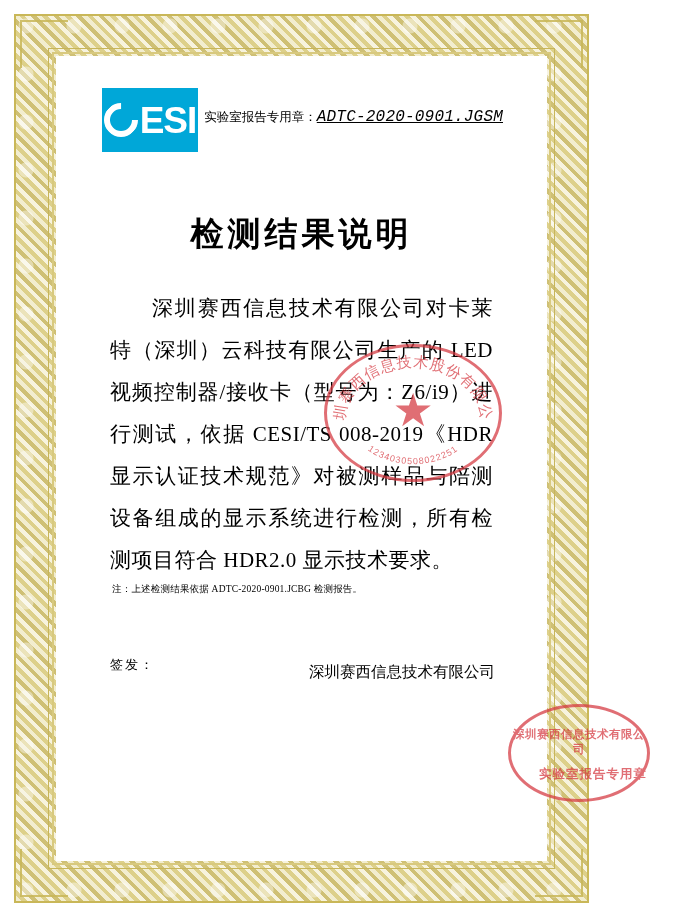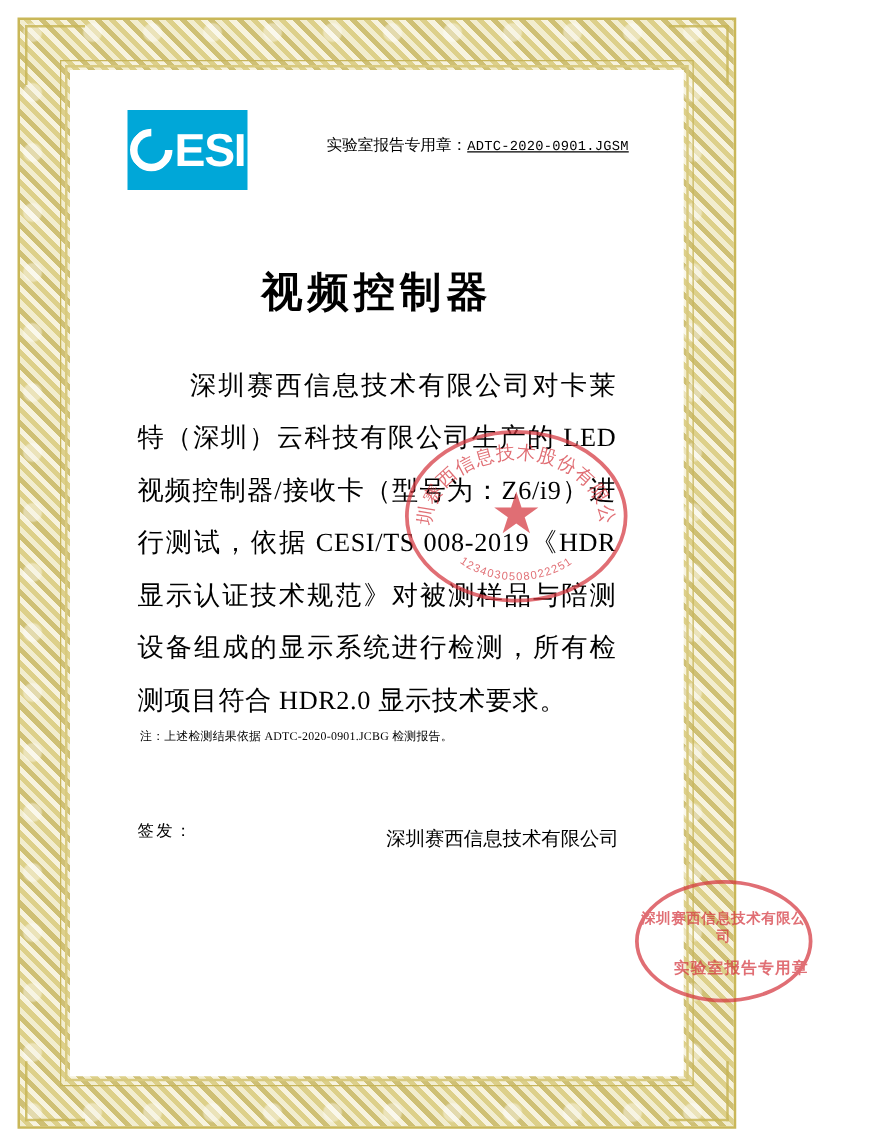--- a/index.html
+++ b/index.html
@@ -143,22 +143,23 @@
     right: 0;
     top: 22px;
     font-size: 12.5px;
     color: #000;
     font-family: "Liberation Serif", serif;
     white-space: nowrap;
   }
   .doc-no .val {
     text-decoration: underline;
     font-family: "Liberation Mono", monospace;
-    font-size: 11px;
+    font-size: 16px;
     letter-spacing: .2px;
+    font-style: italic;
   }
 
   .title {
     text-align: center;
     font-size: 33px;
     font-weight: bold;
     letter-spacing: 4px;
     margin-top: 34px;
     margin-bottom: 30px;
     color: #000;
@@ -291,21 +292,21 @@
           <span class="logo-inner">
             <span class="logo-c"></span>
               <span>ESI</span>
           </span>
         </div>
         <div class="doc-no">
           <span>实验室报告专用章：</span><span class="val">ADTC-2020-0901.JGSM</span>
         </div>
       </div>
 
-      <div class="title">视频控制器</div>
+      <div class="title">检测结果说明</div>
 
       <div class="body-text">
         <p>深圳赛西信息技术有限公司对卡莱特（深圳）云科技有限公司生产的 LED 视频控制器/接收卡（型号为：Z6/i9）进行测试，依据 CESI/TS 008-2019《HDR 显示认证技术规范》对被测样品与陪测设备组成的显示系统进行检测，所有检测项目符合 HDR2.0 显示技术要求。</p>
       </div>
 
       <div class="note">注：上述检测结果依据 ADTC-2020-0901.JCBG 检测报告。</div>
 
       <div class="sign-block">
         <div class="sign-left">签发：</div>
         <div class="sign-right">

